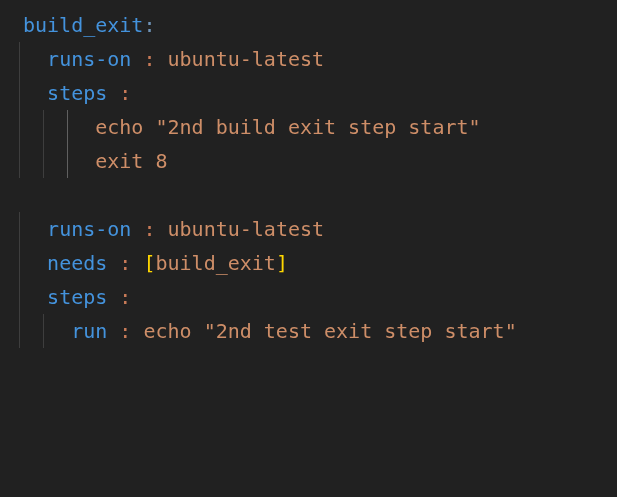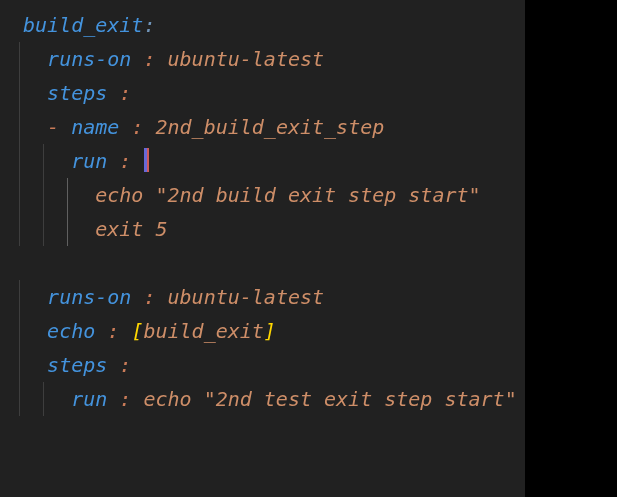--- a/index.html
+++ b/index.html
@@ -1,26 +1,25 @@
 <!DOCTYPE html>
 <html><head>
 <meta charset="utf-8">
 <style>
   html,body{margin:0;padding:0;background:#000;}
   .editor{
     position:relative;
-    width:525px;height:497px;
+    width:617px;height:497px;
     box-sizing:border-box;
     overflow:hidden;
     padding-top:8px;
     font-family:"DejaVu Sans Mono","Liberation Mono",monospace;
     font-size:20px;
     line-height:34px;
     background:var(--bg,#212121);
-    font-style:italic;
   }
   .code-line{
     position:relative;
     height:34px;
     padding-left:23px;
     white-space:pre;
   }
   .guide{
     position:absolute;
     top:0;bottom:0;
@@ -45,23 +44,21 @@
   }
 </style>
 </head>
 <body>
 
 <div class="editor" style="--bg: #212121; --key: #4493dd; --val: #ce8e68; --punc: #c97b58; --dim: #7094b8; --bracket: #ffd700; --guide: #3e3e3e; --guide-active: #606060; --cursor-left: #6868d8; --cursor-right: #ce5a5a;">
   <div>
       <div class="code-line"><span class="tok key">build_exit</span><span class="tok dim">:</span></div>
       <div class="code-line"><i class="guide" style="left: 19px;"></i><span class="tok ws">  </span><span class="tok key">runs-on</span><span class="tok punc"> : </span><span class="tok val">ubuntu-latest</span></div>
       <div class="code-line"><i class="guide" style="left: 19px;"></i><span class="tok ws">  </span><span class="tok key">steps</span><span class="tok punc"> :</span></div>
-      <div class="code-line"><i class="guide" style="left: 19px;"></i><span class="tok ws">  </span><span class="tok punc">- </span><span class="tok key">name</span><span class="tok punc"> : </span><span class="tok val">2nd_build_exit_step</span></div>
-      <div class="code-line"><i class="guide" style="left: 19px;"></i><i class="guide" style="left: 43px;"></i><span class="tok ws">    </span><span class="tok key">run</span><span class="tok punc"> : </span><span class="tok pipe">|</span></div>
       <div class="code-line"><i class="guide" style="left: 19px;"></i><i class="guide" style="left: 43px;"></i><i class="guide active" style="left: 67px;"></i><span class="tok ws">      </span><span class="tok val">echo "2nd build exit step start"</span></div>
-      <div class="code-line"><i class="guide" style="left: 19px;"></i><i class="guide" style="left: 43px;"></i><i class="guide active" style="left: 67px;"></i><span class="tok ws">      </span><span class="tok val">exit 5</span></div>
+      <div class="code-line"><i class="guide" style="left: 19px;"></i><i class="guide" style="left: 43px;"></i><i class="guide active" style="left: 67px;"></i><span class="tok ws">      </span><span class="tok val">exit 8</span></div>
       <div class="code-line"></div>
       <div class="code-line"><i class="guide" style="left: 19px;"></i><span class="tok ws">  </span><span class="tok key">runs-on</span><span class="tok punc"> : </span><span class="tok val">ubuntu-latest</span></div>
-      <div class="code-line"><i class="guide" style="left: 19px;"></i><span class="tok ws">  </span><span class="tok key">echo</span><span class="tok punc"> : </span><span class="tok bracket">[</span><span class="tok val">build_exit</span><span class="tok bracket">]</span></div>
+      <div class="code-line"><i class="guide" style="left: 19px;"></i><span class="tok ws">  </span><span class="tok key">needs</span><span class="tok punc"> : </span><span class="tok bracket">[</span><span class="tok val">build_exit</span><span class="tok bracket">]</span></div>
       <div class="code-line"><i class="guide" style="left: 19px;"></i><span class="tok ws">  </span><span class="tok key">steps</span><span class="tok punc"> :</span></div>
       <div class="code-line"><i class="guide" style="left: 19px;"></i><i class="guide" style="left: 43px;"></i><span class="tok ws">    </span><span class="tok key">run</span><span class="tok punc"> : </span><span class="tok val">echo "2nd test exit step start"</span></div>
     </div>
 </div>
 
 </body></html>

